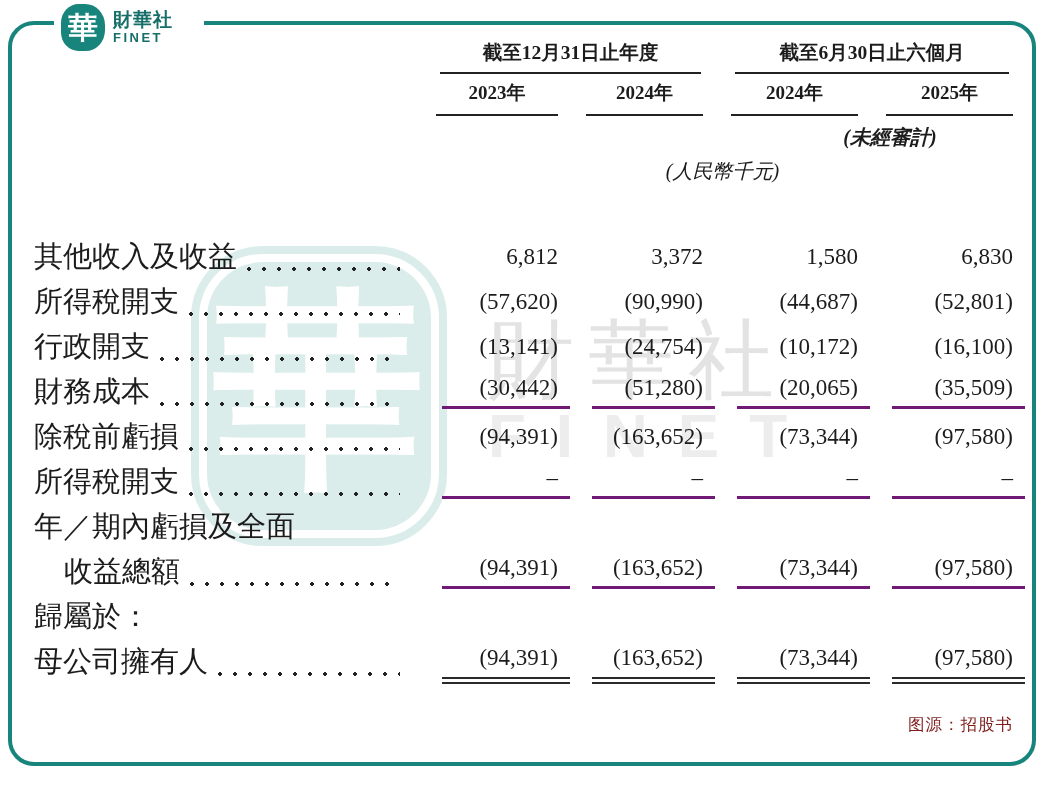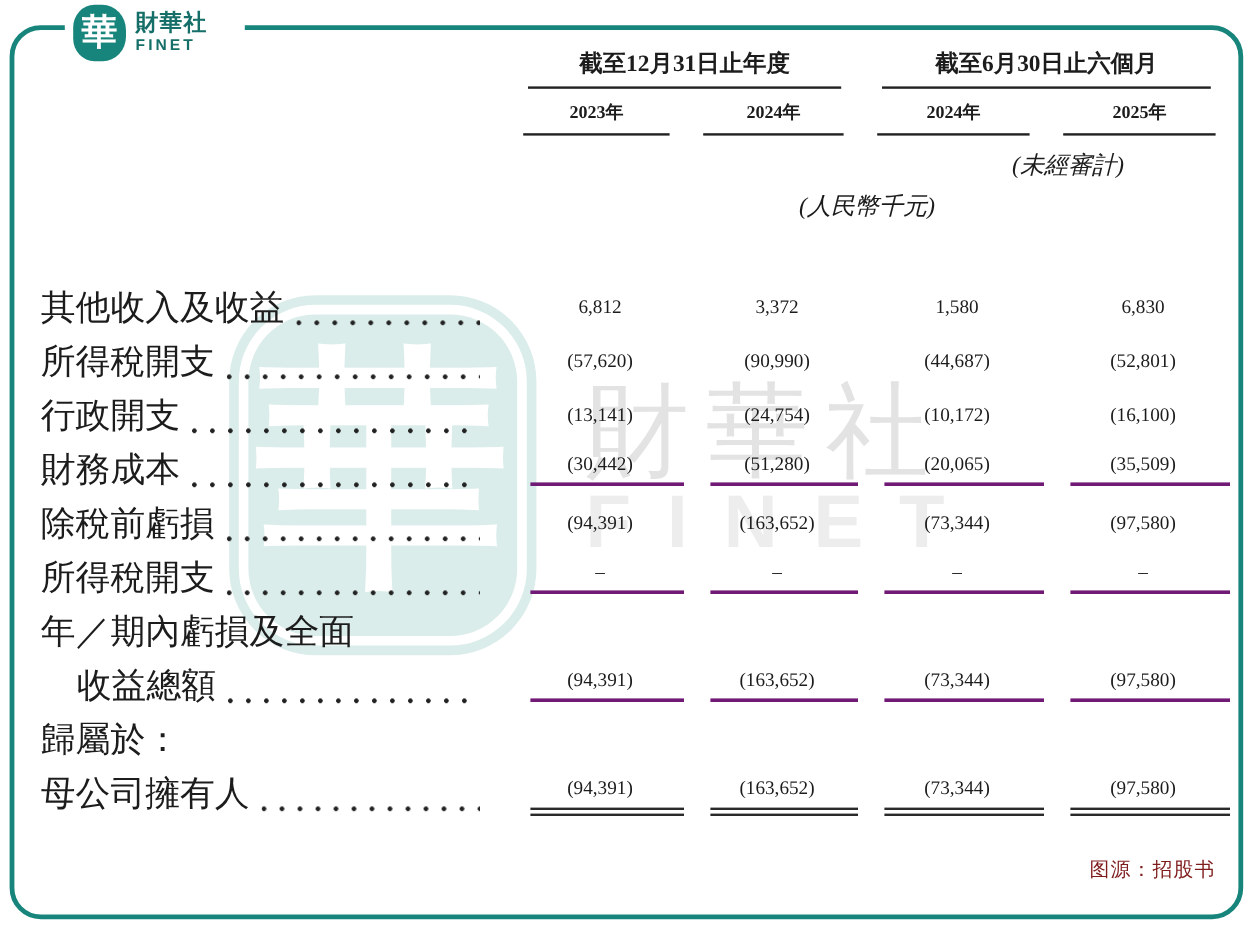--- a/index.html
+++ b/index.html
@@ -49,34 +49,34 @@
   tr.year-row{height:44px;}
   tr.note-row{height:34px;}
   tr.spacer-row{height:46px;}
   tr.data-row{height:45px;}
   .ghead{
     text-align:center;font-weight:700;font-size:19.5px;
     border-bottom:2px solid #222;padding-bottom:6px;margin:0 14px 0 20px;
   }
   .ghead.g2{margin:0 16px 0 20px;}
   .yhead{
-    text-align:center;font-weight:700;font-size:15px;
+    text-align:center;font-weight:700;font-size:19px;
     border-bottom:2px solid #222;padding-bottom:8px;margin:0 12px 0 16px;
   }
   .note{font-style:italic;font-size:20px;text-align:center;}
-  .note.unaudited{padding-left:40px;}
+  .note.unaudited{padding-left:40px;font-weight:bold;}
   .lbl{display:flex;align-items:center;font-size:29px;padding-left:4px;white-space:nowrap;}
   .lbl .leader{
     flex:1;height:4px;align-self:flex-end;margin:0 20px 6px 10px;
     background-image:radial-gradient(circle at 2px 2px,#222 1.7px,transparent 2.1px);
     background-size:15px 4px;background-repeat:repeat-x;
   }
   tr.indent .lbl .t{padding-left:30px;}
   .num{
-    text-align:center;font-size:16px;padding:0 12px 0 0;margin-left:22px;
+    text-align:right;font-size:23px;padding:0 12px 0 0;margin-left:22px;
     position:relative;line-height:1.2;
   }
   .num.u1{border-bottom:3px solid #701a75;padding-bottom:5px;}
   .num.u2{border-bottom:2px solid #2a2a2a;padding-bottom:5px;}
   .num.u2::after{
     content:'';position:absolute;left:0;right:0;bottom:-7px;height:2px;background:#2a2a2a;
   }
   
   .source{
     position:absolute;right:32px;top:714px;z-index:1;

